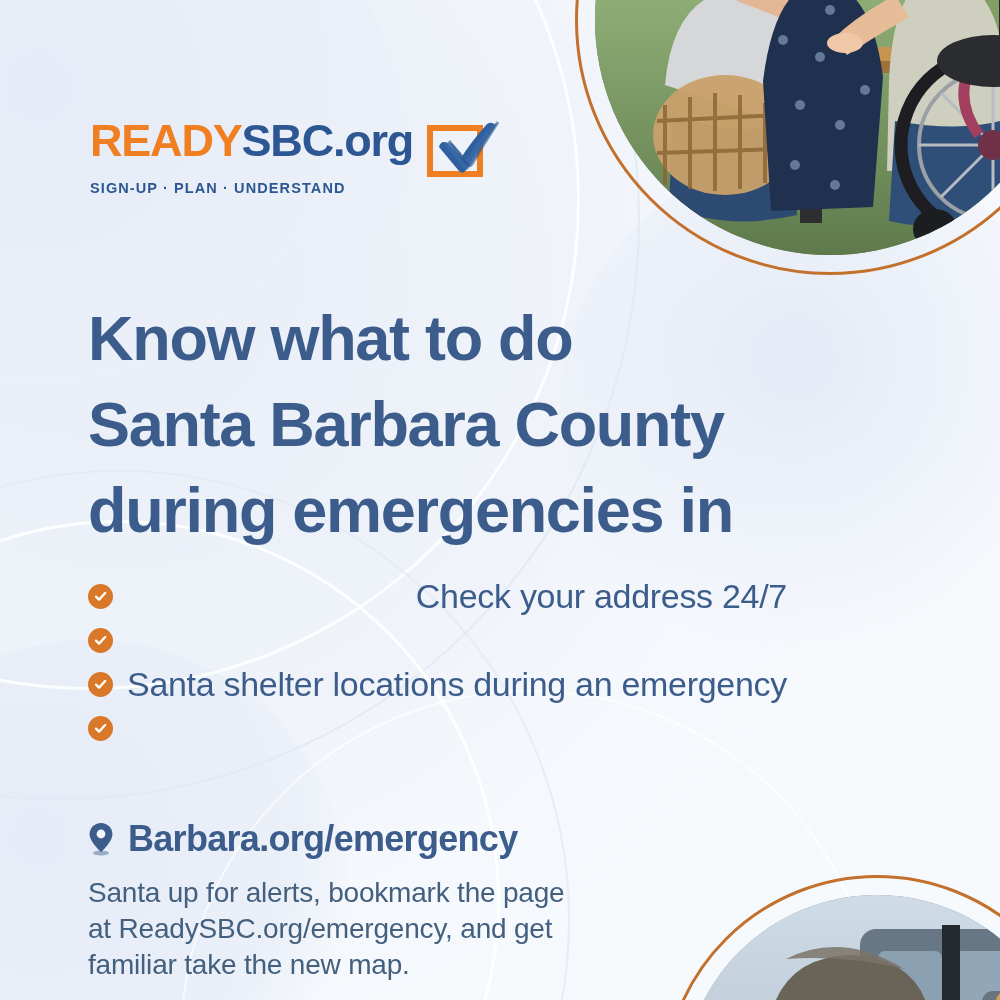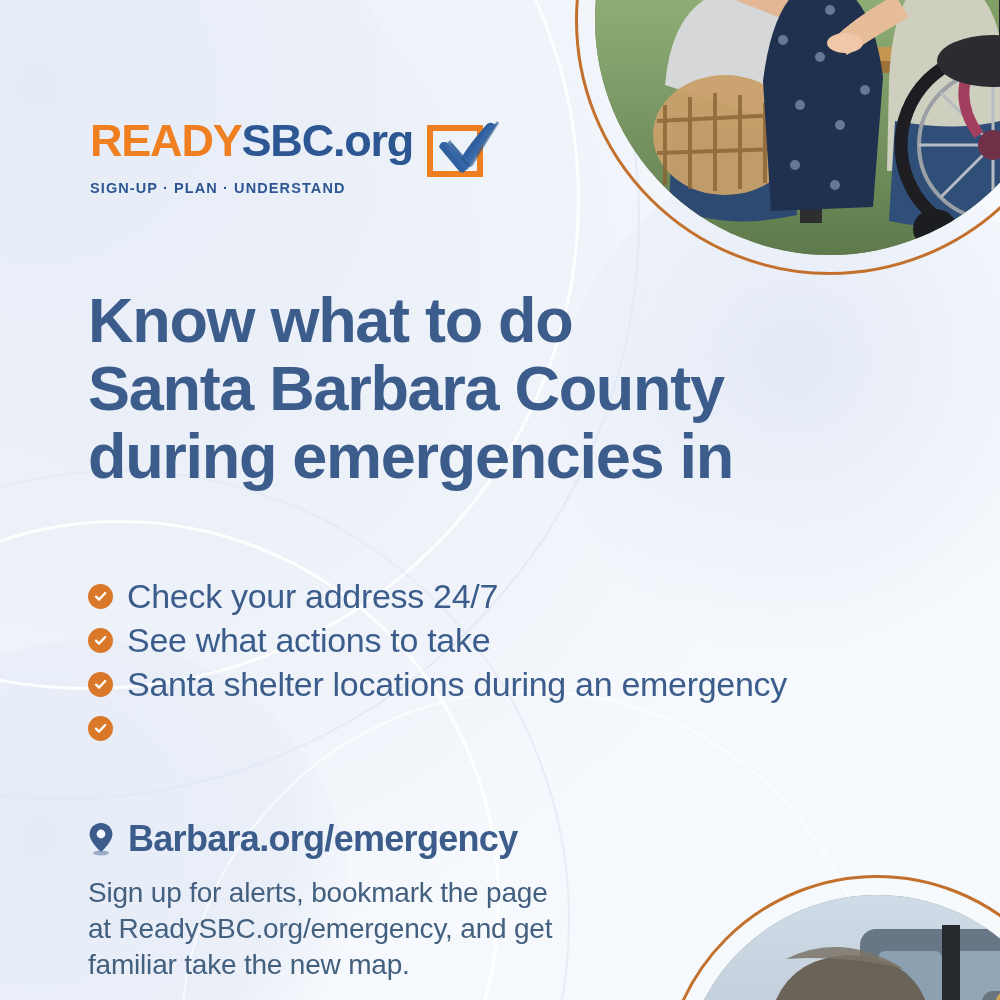--- a/index.html
+++ b/index.html
@@ -153,21 +153,21 @@
   #headline {
     position:absolute;
     left:88px; top:286px;
     width:760px;
     color:#3c5d8c;
     font-weight:bold;
     font-size:63px;
     line-height:1.08;
     letter-spacing:-1.3px;
   }
-  #headline .hl-line { display:block; white-space:nowrap; }
+  #headline .hl-line { display:block; white-space:nowrap;margin-top:18px; }
 
   
   #subheading {
     position:absolute;
     left:88px; top:508px;
     color:#3c5d8c;
     font-size:38px;
     line-height:1.2;
     letter-spacing:-.4px;
   }
@@ -176,20 +176,21 @@
   #bullets {
     position:absolute;
     left:88px; top:574px;
     list-style:none;
   }
   .bullet-row {
     display:flex;
     align-items:center;
     gap:14px;
     height:44px;
+    justify-content:space-between;
   }
   .check-icon {
     flex:0 0 auto;
     width:25px; height:25px;
     border-radius:50%;
     background:#d97828;
     display:flex;
     align-items:center;
     justify-content:center;
   }
@@ -412,21 +413,20 @@
           </svg>
       </span>
       <span class="bullet-text">Check your address 24/7</span>
     </li>
     <li class="bullet-row">
       <span class="check-icon">
         <svg width="15" height="15" viewBox="0 0 15 15">
             <path d="M3 7.6 L6 10.6 L12.2 4" fill="none" stroke="#ffffff" stroke-width="2.3" stroke-linecap="round" stroke-linejoin="round"></path>
           </svg>
       </span>
-      <span class="bullet-text">See what actions to take</span>
     </li>
     <li class="bullet-row">
       <span class="check-icon">
         <svg width="15" height="15" viewBox="0 0 15 15">
             <path d="M3 7.6 L6 10.6 L12.2 4" fill="none" stroke="#ffffff" stroke-width="2.3" stroke-linecap="round" stroke-linejoin="round"></path>
           </svg>
       </span>
       <span class="bullet-text">Santa shelter locations during an emergency</span>
     </li>
     <li class="bullet-row">
@@ -443,18 +443,18 @@
       <svg width="26" height="34" viewBox="0 0 26 34">
         <path d="M13 1 C6.4 1 1.6 6 1.6 12.2 C1.6 20 13 30 13 30 C13 30 24.4 20 24.4 12.2 C24.4 6 19.6 1 13 1 Z" fill="#3c5d8c"></path>
         <circle cx="13" cy="12" r="4.4" fill="#f4f7fb"></circle>
         <ellipse cx="13" cy="31" rx="8" ry="2.4" fill="#3c5d8c" opacity=".45"></ellipse>
       </svg>
     </span>
     <span id="url-text">Barbara.org/emergency</span>
   </div>
 
   <p id="footer-note">
-    <span class="fn-line">Sign up for alerts, bookmark the page</span>
+    <span class="fn-line">Santa up for alerts, bookmark the page</span>
     <span class="fn-line">at ReadySBC.org/emergency, and get</span>
     <span class="fn-line">familiar take the new map.</span>
   </p>
 
 </div>
 
 </body></html>

